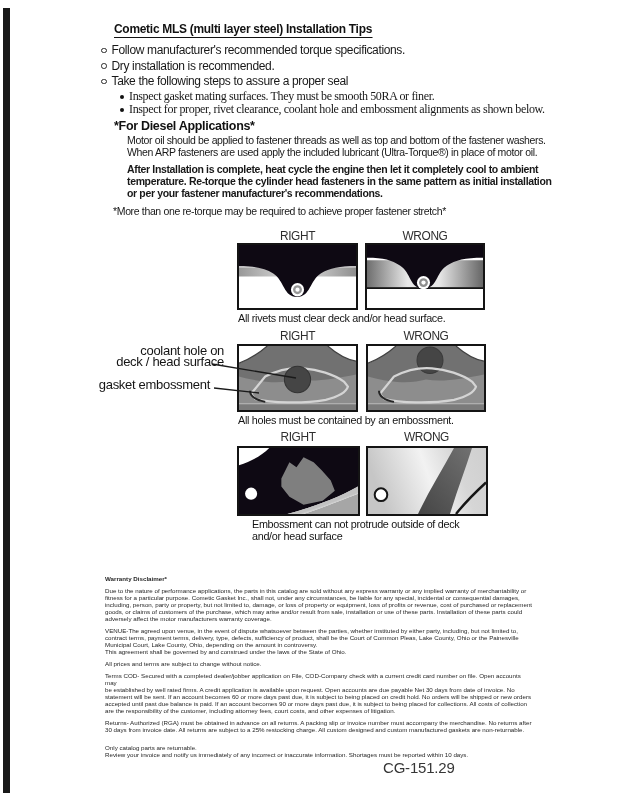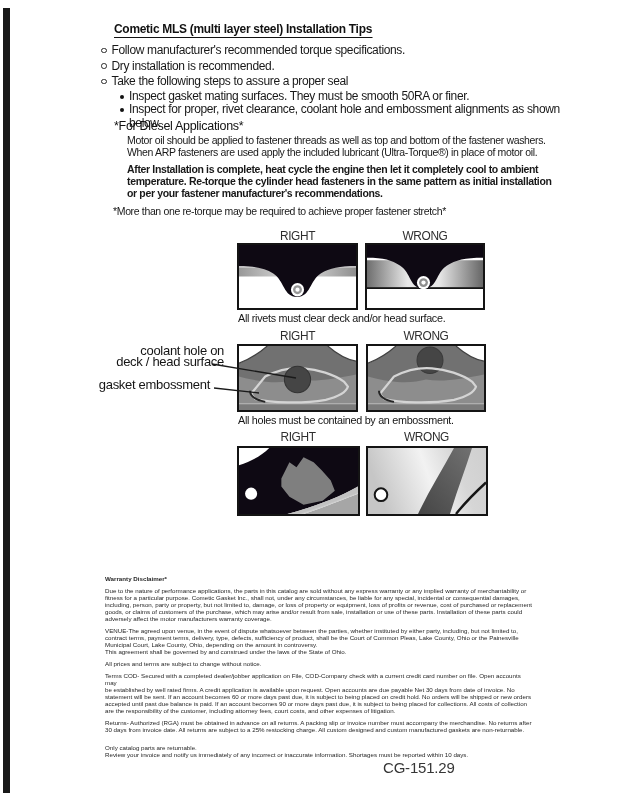--- a/index.html
+++ b/index.html
@@ -8,25 +8,25 @@
   .abs{position:absolute;}
   .scanbar{position:absolute;left:3px;top:8px;width:7px;height:785px;background:#191919;}
   .title{font-size:13px;font-weight:bold;letter-spacing:-0.3px;color:#111;
          border-bottom:1.6px solid #111;padding-bottom:1px;display:inline-block;
          transform:scaleX(0.92);transform-origin:left top;white-space:nowrap;}
   .body{font-size:10.5px;letter-spacing:-0.35px;line-height:11.8px;color:#181818;}
   .pre{white-space:pre-line;margin-left:14px;}
   .tips{list-style:none;margin:0;padding:0;}
   .tips li{display:flex;align-items:flex-start;gap:5px;font-size:12px;letter-spacing:-0.35px;
            line-height:15.5px;color:#181818;}
-  .tips li.sub{margin-left:19px;line-height:13.5px;}
+  .tips li.sub{margin-left:19px;line-height:13.5px;font-family:Liberation Serif, serif;}
   .dot{flex:none;width:4px;height:4px;border-radius:50%;margin-top:4.5px;}
   .dot.open{border:1px solid #2a2a2a;background:transparent;width:3.5px;height:3.5px;}
   .dot.fill{background:#111;margin-top:5px;}
-  .dieselh{font-size:12.5px;font-weight:normal;letter-spacing:-0.3px;color:#111;}
+  .dieselh{font-size:12.5px;font-weight:bold;letter-spacing:-0.3px;color:#111;}
   .rwlabel{font-size:12.5px;letter-spacing:-0.4px;color:#2e2e2e;text-align:center;
            transform:scaleX(0.95);transform-origin:center top;}
   .dbox{border:2.5px solid #141414;box-sizing:border-box;background:#fff;}
   .dbox svg{display:block;width:100%;height:100%;}
   .caption{font-size:10.8px;letter-spacing:-0.3px;line-height:11.5px;color:#151515;}
   .annot{font-size:13px;letter-spacing:-0.3px;line-height:11px;color:#151515;text-align:right;}
   .fineprint{font-size:6.2px;line-height:7.05px;letter-spacing:0;color:#262626;width:428px;}
   .fineprint .fp-h{font-weight:bold;margin:0 0 5px 0;}
   .fineprint p{margin:0 0 4.8px 0;white-space:pre-line;}
   .fineprint p.last{margin-top:11px;}
@@ -187,20 +187,22 @@
             <stop offset="1" stop-color="#454545"></stop>
         </linearGradient>
       </defs>
       <rect x="0" y="0" width="118" height="65" fill="url(#g6)"></rect>
       <path d="M86,0 H104 C97,22 89,42 82,65 L50,65 C61,42 74,22 86,0 Z" fill="url(#g7)"></path>
       <path d="M118,34 C107,44 96,55 88,65" stroke="#161616" stroke-width="2.4" fill="none"></path>
       <circle cx="13" cy="46" r="6.3" fill="#ffffff" stroke="#161616" stroke-width="2"></circle>
     </svg>
   </div>
 
+  <div class="abs caption pre" style="left:238px;top:519px;width:300px;">Embossment can not protrude outside of deck
+and/or head surface</div>
 
   <svg class="overlay">
     <line x1="212" y1="364" x2="296" y2="378" stroke="#1a1a1a" stroke-width="1.3"></line>
     <line x1="214" y1="388" x2="259" y2="393" stroke="#1a1a1a" stroke-width="1.3"></line>
   </svg>
 
   <div class="abs fineprint" style="left:105px;top:575px;">
     <div class="fp-h">Warranty Disclaimer*</div>
     <p>Due to the nature of performance applications, the parts in this catalog are sold without any express warranty or any implied warranty of merchantability or
 fitness for a particular purpose.  Cometic Gasket Inc., shall not, under any circumstances, be liable for any special, incidental or consequential damages,

